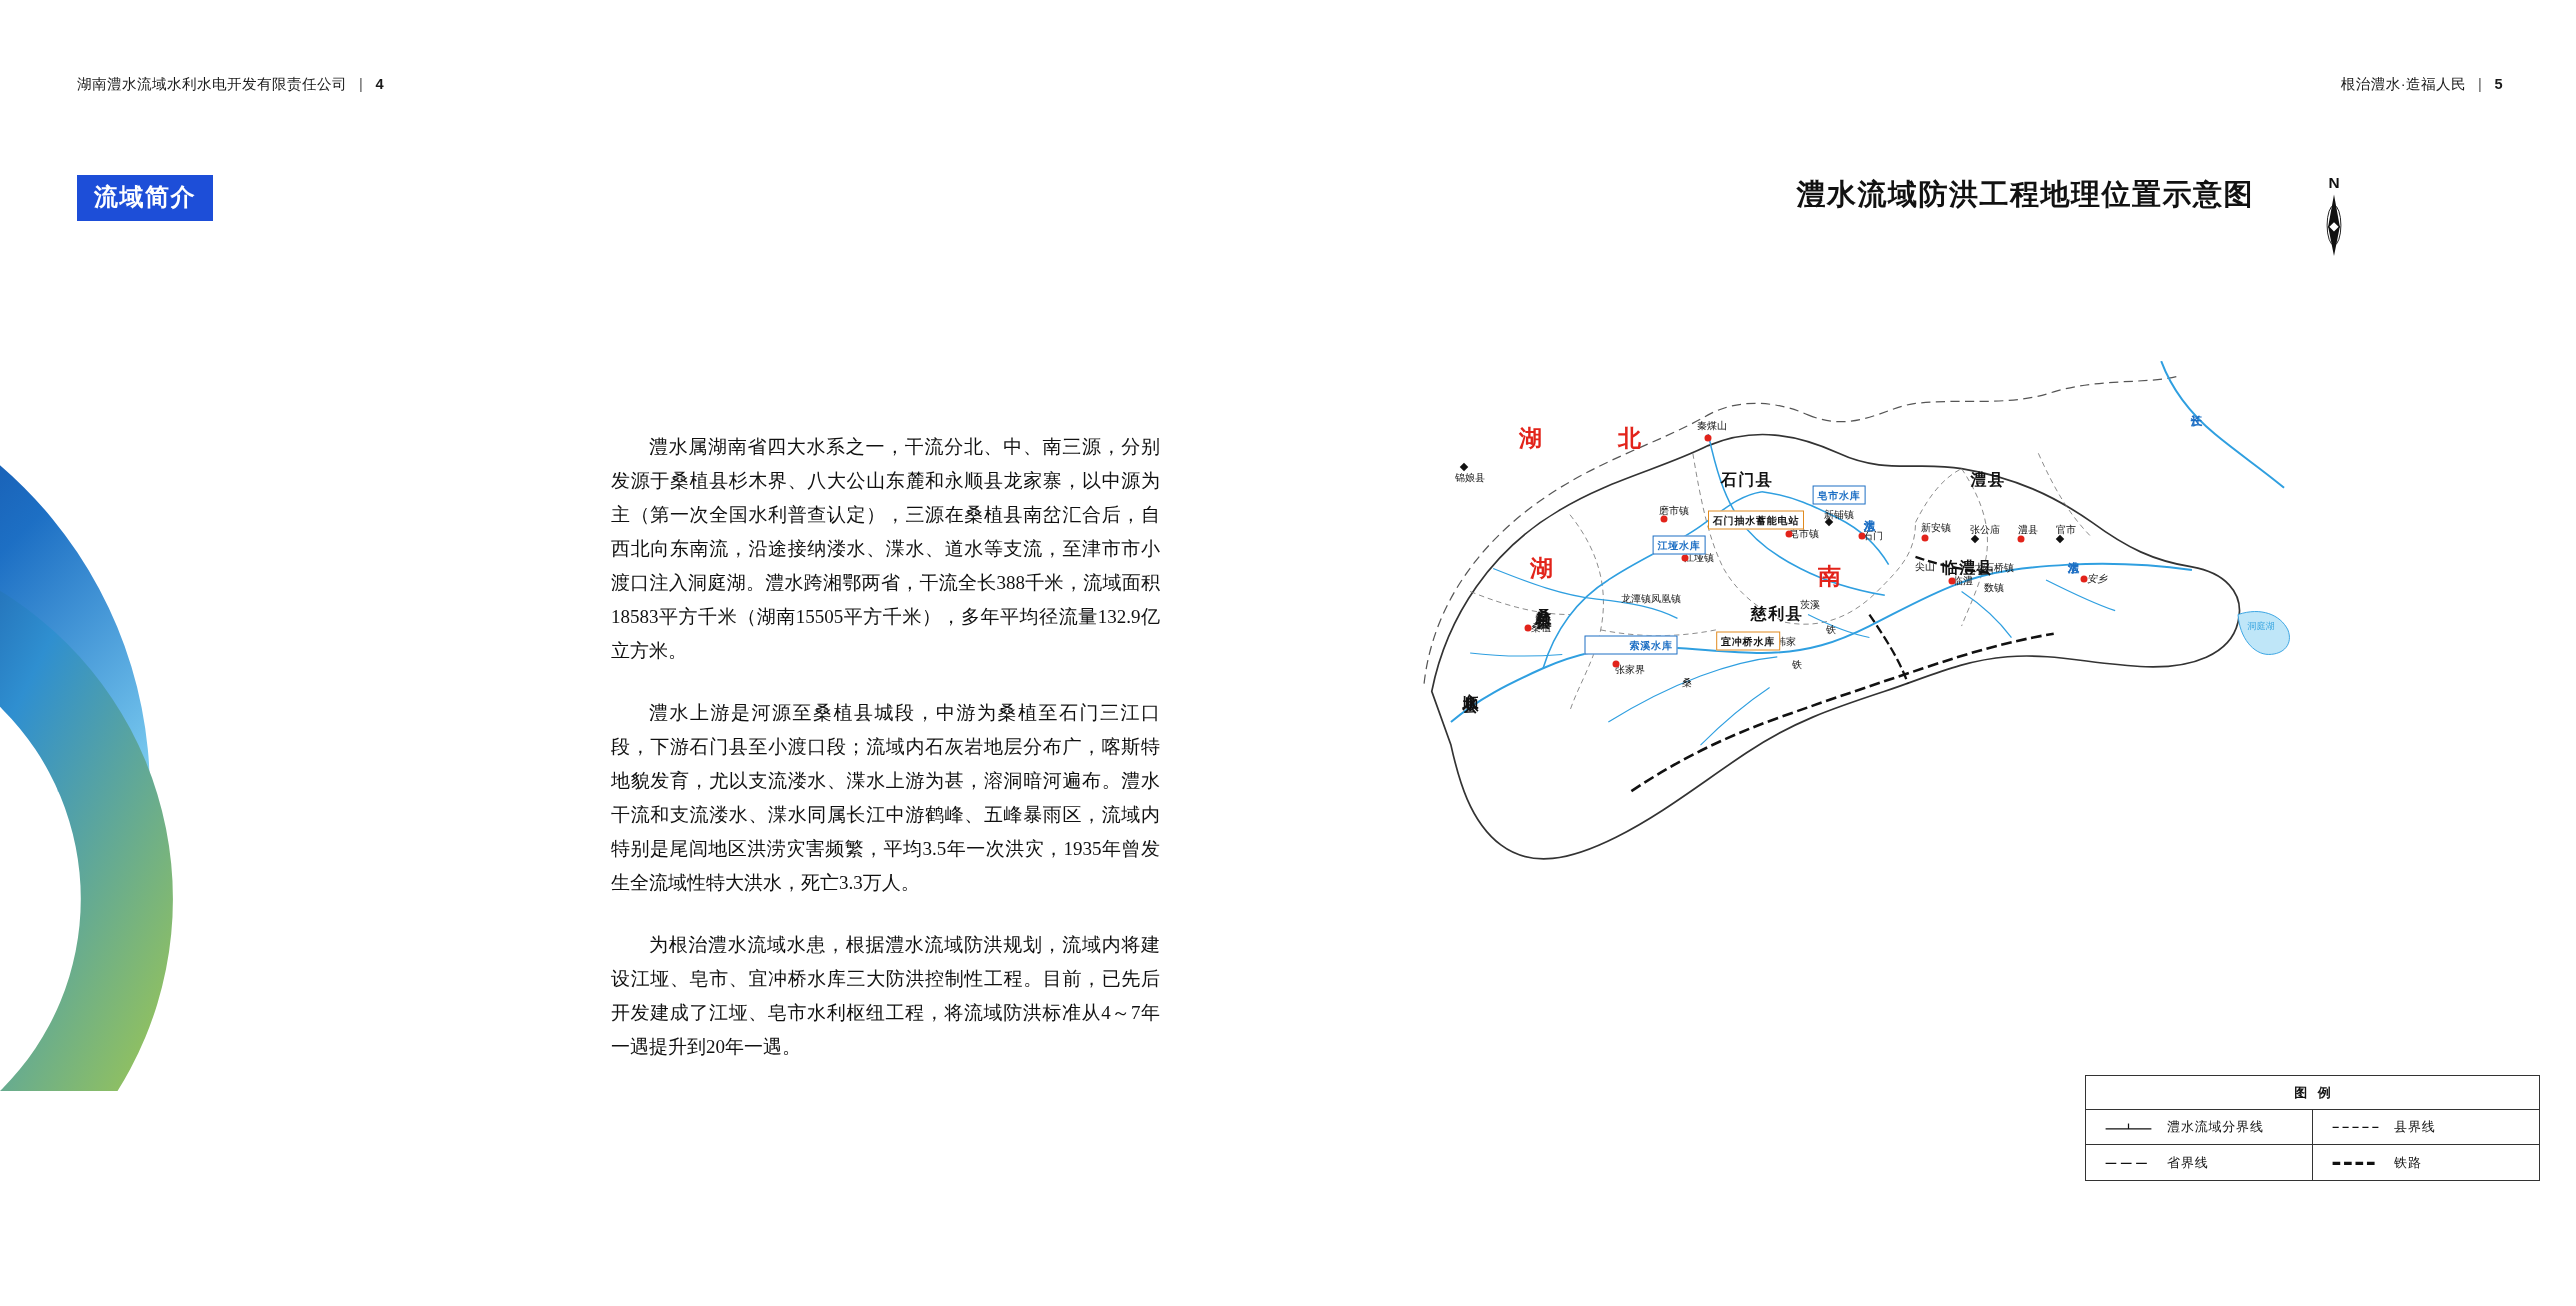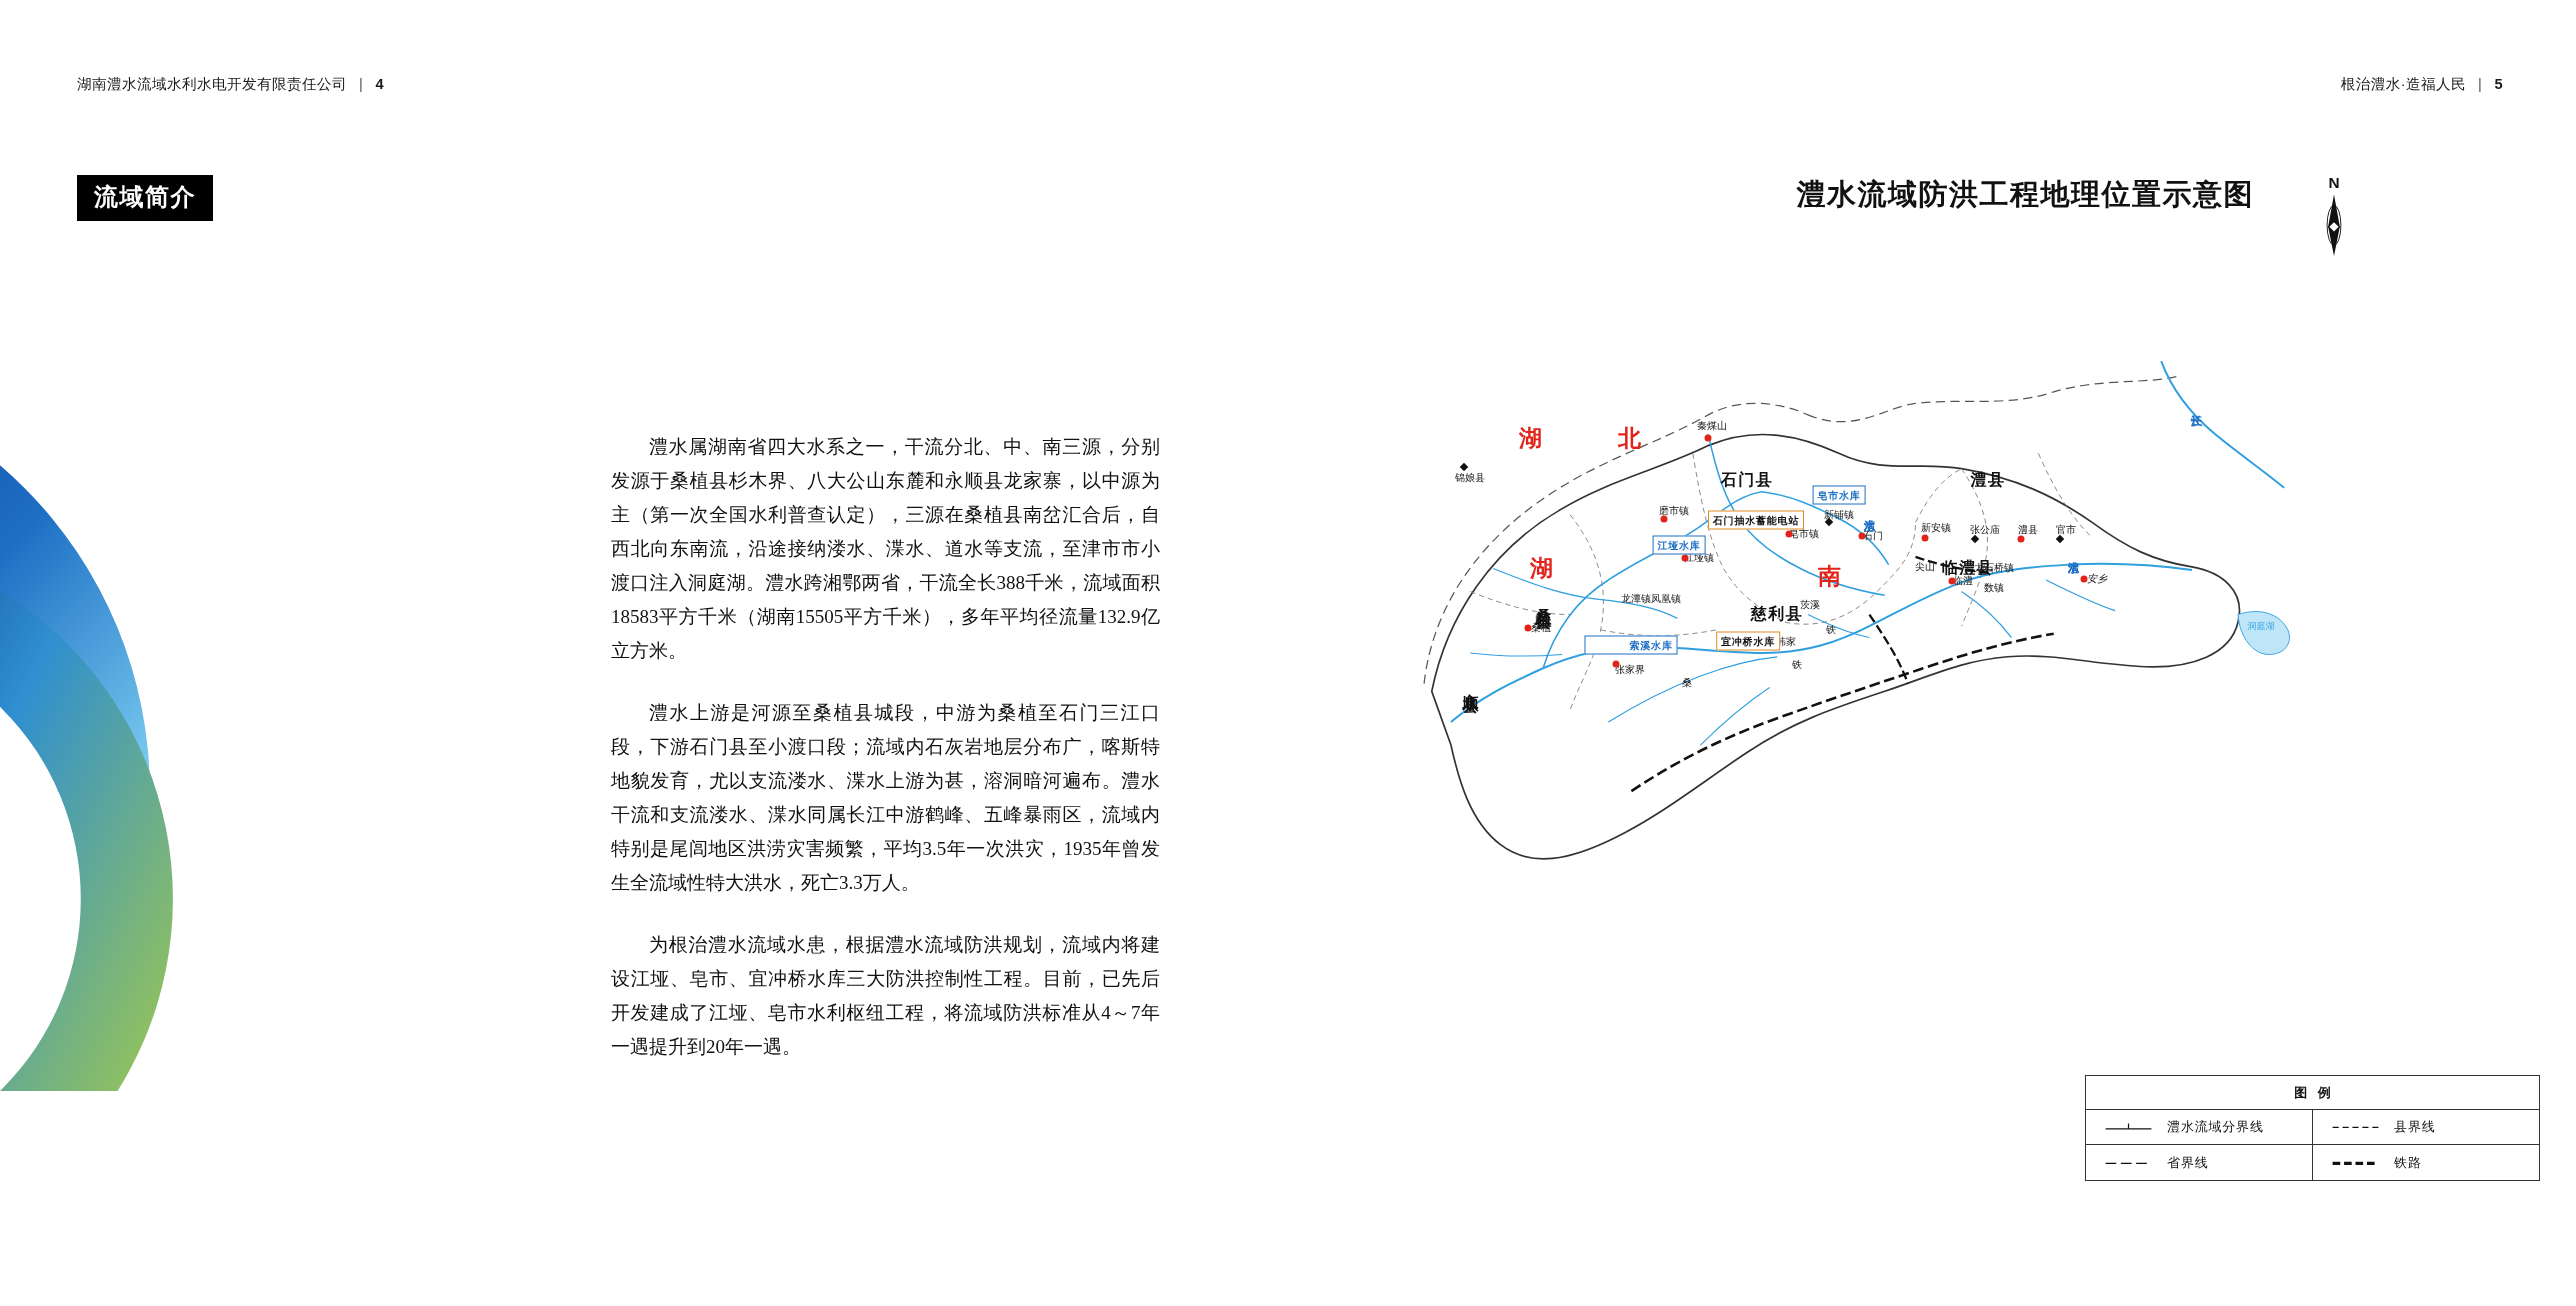--- a/index.html
+++ b/index.html
@@ -32,21 +32,21 @@
   .rh-left { left: 73px; top: 75px; }
   .rh-right { right: 77px; top: 75px; text-align: right; }
   .rh-sep { display: inline-block; padding: 0 7.7px; color: #555; }
   .rh-num { font-weight: bold; }
 
   
   .section-tag {
     position: absolute;
     left: 73px;
     top: 175px;
-    background: #000000;
+    background: #1d4ed8;
     color: #ffffff;
     font-size: 24px;
     font-weight: bold;
     letter-spacing: 1.5px;
     padding: 10px 17px 11.5px 17px;
     line-height: 1;
   }
 
   
   .swirl {

